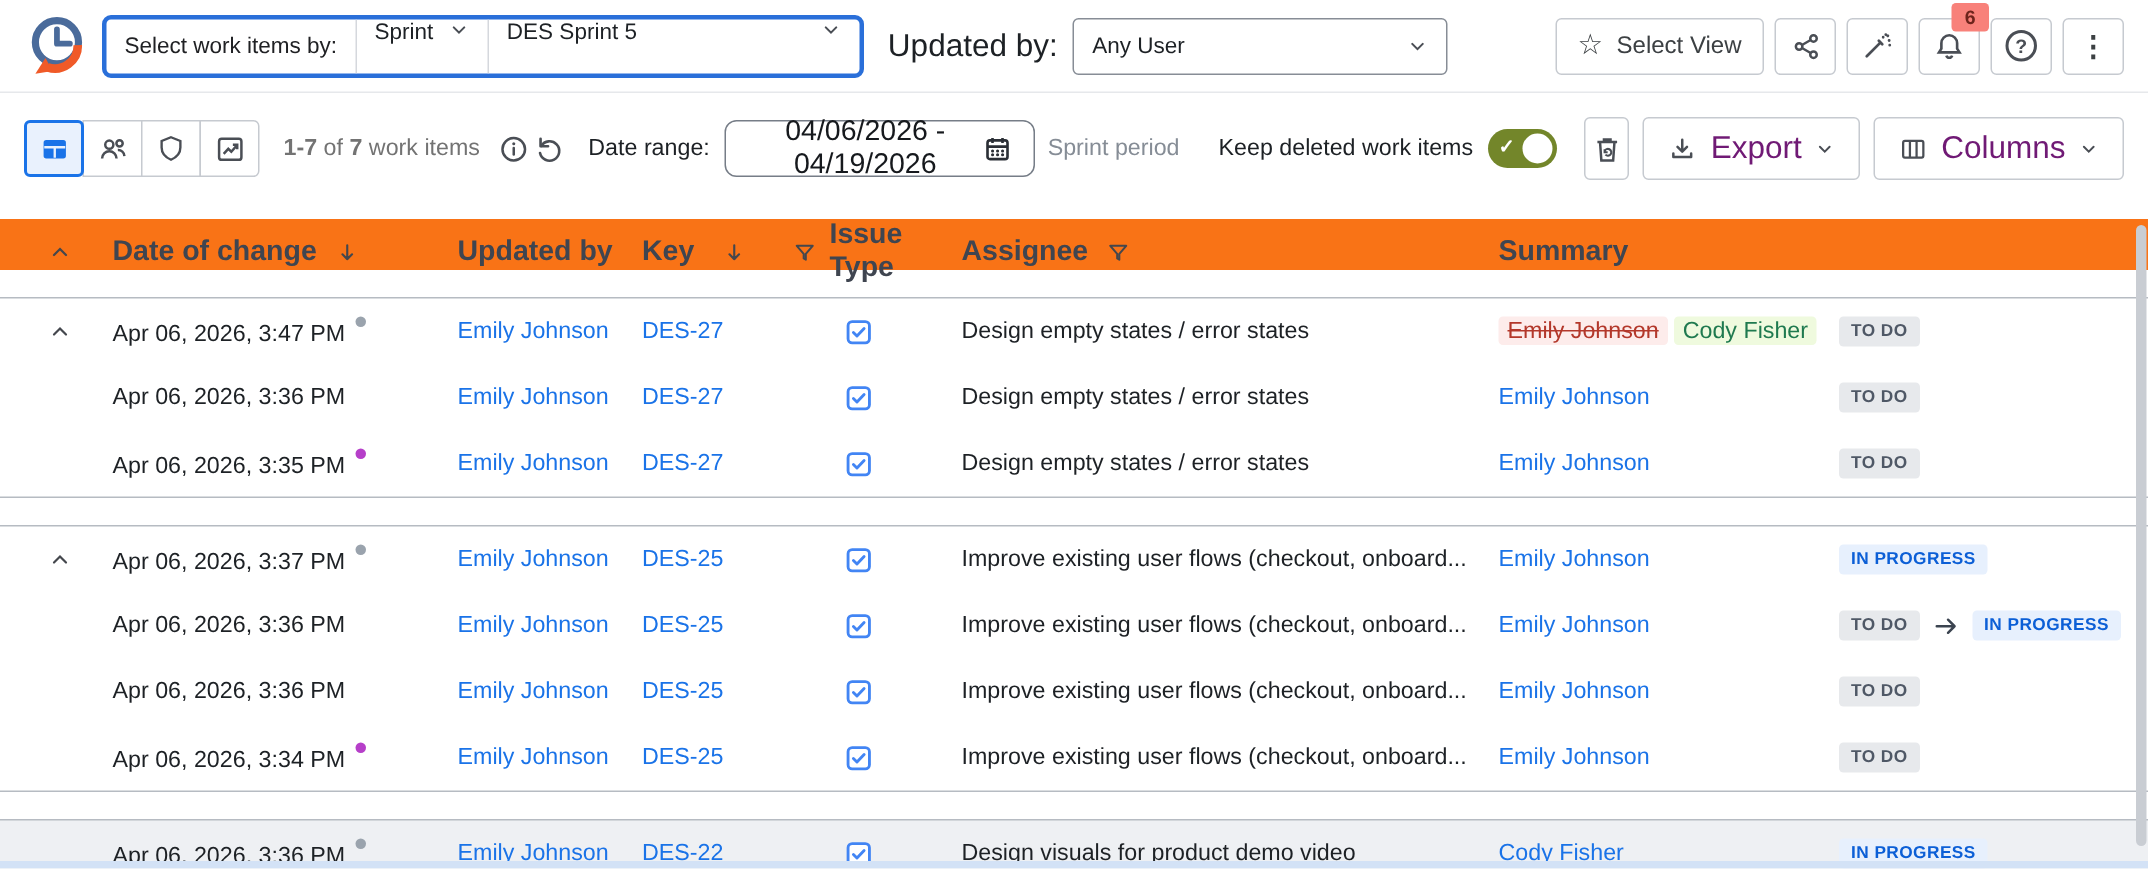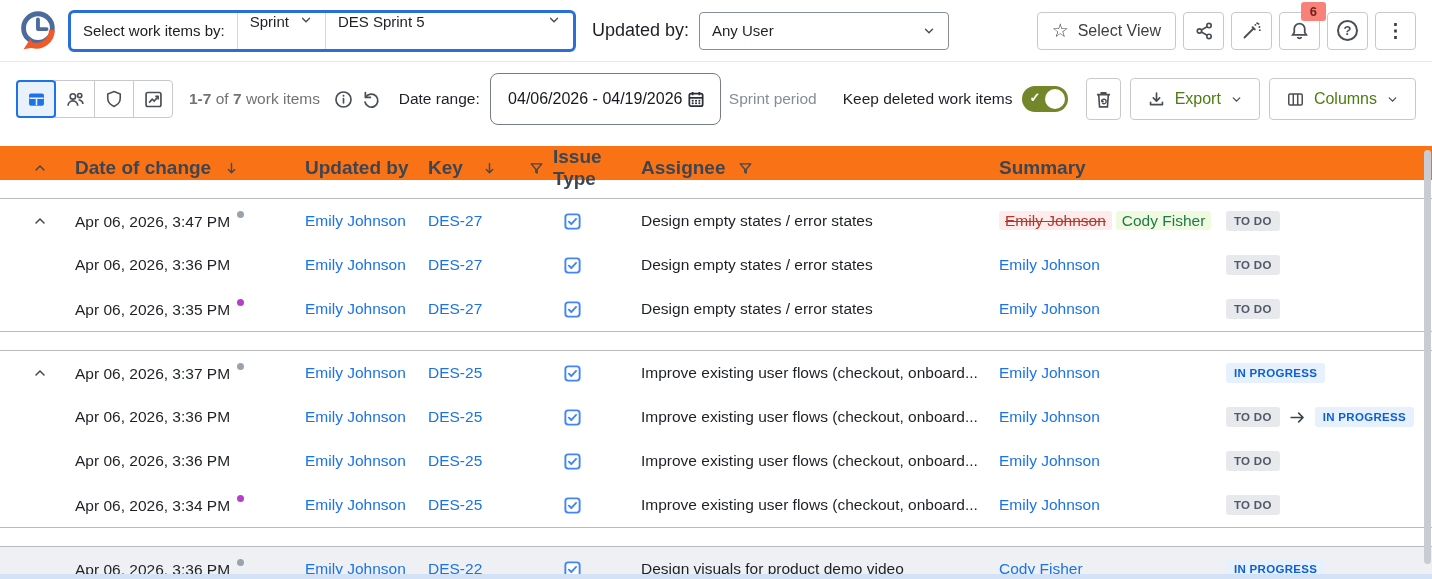--- a/index.html
+++ b/index.html
@@ -13,21 +13,21 @@
   .logo { width:46px; height:48px; flex:0 0 auto; }
 
   .scope-group { display:flex; align-items:center; height:42px; border:3px solid #2a6fd9;
     border-radius:6px; overflow:hidden; background:#fff; }
   .scope-label { padding:0 12px; font-size:15px; color:#202124; white-space:nowrap; }
   .seg { display:flex; align-items:flex-start; justify-content:space-between; gap:10px;
     height:100%; padding:0 12px; border-left:1px solid #d5d8dd; font-size:15px; cursor:pointer; }
   .seg.wide { width:248px; }
 
   .updated-group { display:flex; align-items:center; gap:10px; margin-left:8px; }
-  .updated-label { font-size:18px; white-space:nowrap; }
+  .updated-label { font-size:21px; white-space:nowrap; }
   .select-box { display:flex; align-items:center; justify-content:space-between; width:250px;
     height:38px; border:1px solid #878d96; border-radius:4px; padding:0 12px; font-size:15px; cursor:pointer; }
 
   .top-actions { margin-left:auto; display:flex; align-items:center; gap:7px; }
   .btn { display:flex; align-items:center; gap:9px; height:38px; padding:0 14px;
     border:1px solid #c6cad0; border-radius:4px; background:#fff; font-size:16px;
     color:#3c4043; cursor:pointer; white-space:nowrap; }
   .icon-btn { width:41px; padding:0; justify-content:center; position:relative; }
   .star-glyph { font-size:19px; line-height:1; color:#3c4043; }
   .kebab-glyph { font-size:19px; font-weight:bold; color:#3c4043; letter-spacing:0; }
@@ -44,34 +44,34 @@
   .vbtn:first-child { border-radius:4px 0 0 4px; margin-left:0; }
   .vbtn:last-child { border-radius:0 4px 4px 0; }
   .vbtn.active { border:2px solid #1a73e8; background:#e9f1fd; z-index:2; border-radius:4px; }
 
   .count { margin-left:16px; font-size:15.5px; color:#737373; white-space:nowrap; }
   .count b { font-weight:bold; }
   .ghost-icon { border:none; background:none; width:34px; height:34px; display:flex;
     align-items:center; justify-content:center; cursor:pointer; }
 
   .dr-label { font-size:15.5px; margin-left:14px; white-space:nowrap; }
-  .date-input { display:flex; align-items:center; height:52px; width:280px; margin-left:10px;
+  .date-input { display:flex; align-items:center; height:38px; width:280px; margin-left:10px;
     border:1px solid #767d87; border-radius:8px; padding:0 14px; justify-content:space-between;
-    font-size:16px; color:#16191d; cursor:pointer; }
+    font-size:19px; color:#16191d; cursor:pointer; }
   .sprint-period { font-size:15.5px; color:#868d96; margin-left:8px; white-space:nowrap; }
 
   .keep-wrap { display:flex; align-items:center; gap:10px; margin-left:26px; font-size:15.5px; white-space:nowrap; }
   .toggle { position:relative; width:46px; height:26px; border-radius:13px; background:#73862a; cursor:pointer; flex:0 0 auto; }
   .toggle .knob { position:absolute; top:3px; right:3px; width:20px; height:20px; border-radius:50%; background:#fff; }
   .toggle .tick { position:absolute; left:7px; top:4px; color:#fff; font-size:13px; font-weight:bold; }
 
   .sq-btn { width:42px; height:42px; display:flex; align-items:center; justify-content:center;
     border:1px solid #c6cad0; border-radius:4px; background:#fff; margin-left:18px; cursor:pointer; }
   .wide-btn { height:42px; display:flex; align-items:center; gap:9px; padding:0 16px;
-    border:1px solid #c6cad0; border-radius:4px; background:#fff; font-size:16px; color:#4d7c0f;
+    border:1px solid #c6cad0; border-radius:4px; background:#fff; font-size:21px; color:#701a75;
     margin-left:9px; cursor:pointer; white-space:nowrap; }
 
   
   .grid { display:grid; grid-template-columns:75px 230px 123px 125px 88px 358px 227px 1fr; align-items:center; }
   .thead { height:34px; background:#f97316; margin-top:10px; font-size:19px; font-weight:bold; color:#3f4550; }
   .hcell { display:flex; align-items:center; gap:12px; }
   .hicon { display:flex; align-items:center; color:#5f6368; cursor:pointer; }
   .c-chev { padding-left:32px; }
 
   .rgroup { border-top:1px solid #b6bbc2; border-bottom:1px solid #b6bbc2; margin-top:18px; }

